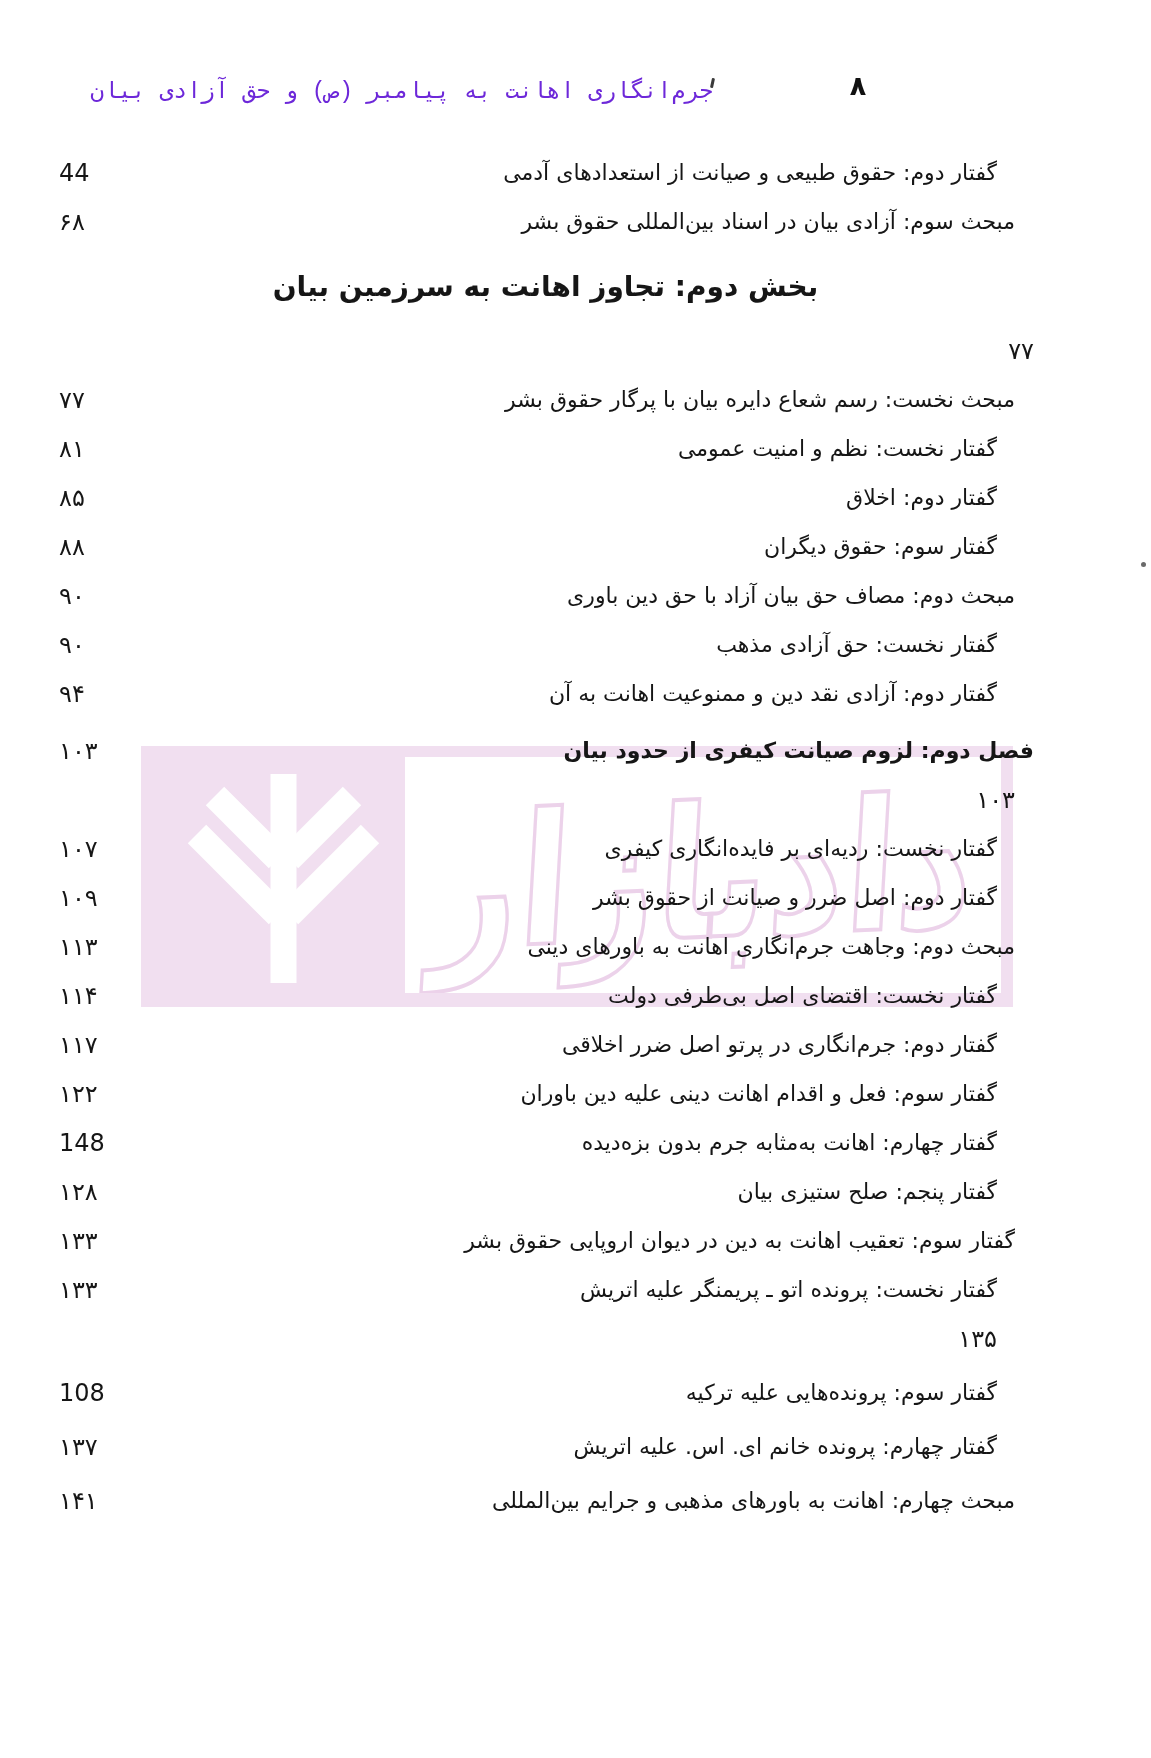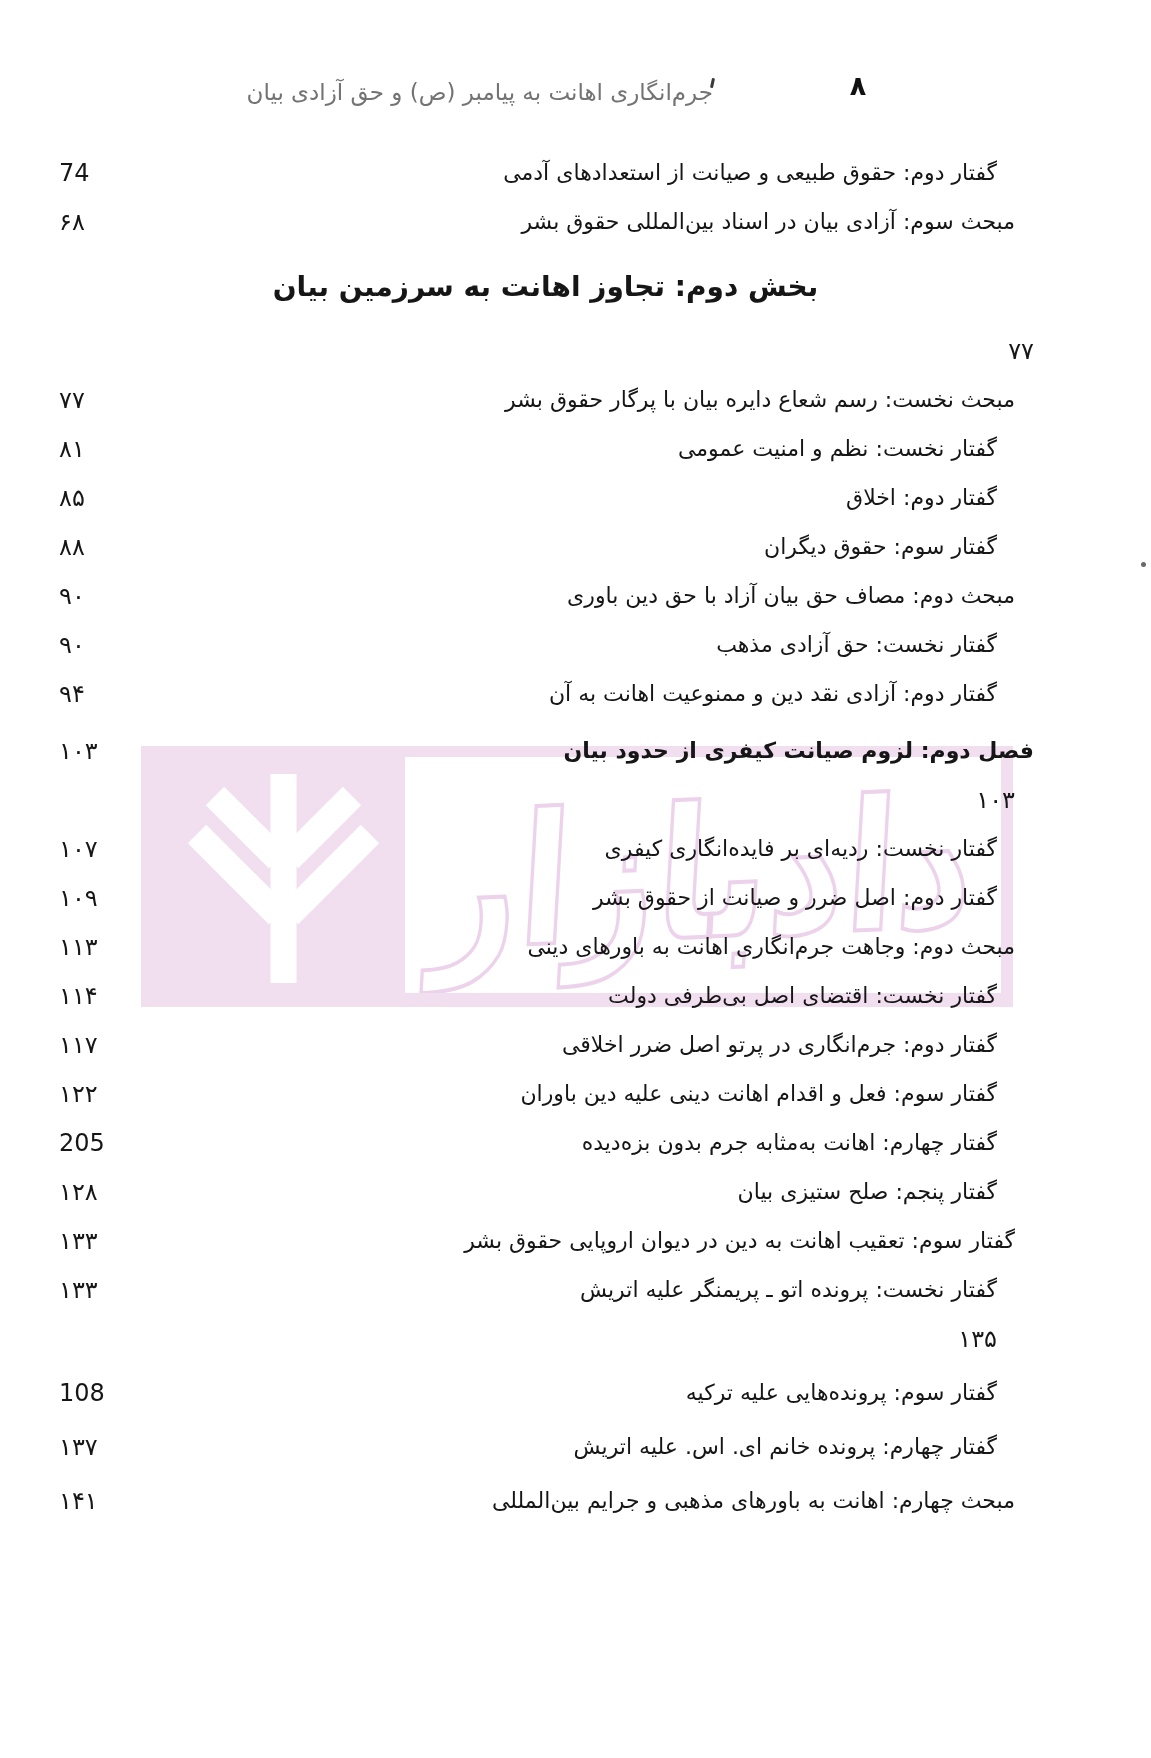--- a/index.html
+++ b/index.html
@@ -23,21 +23,22 @@
     position:absolute;
     top:74px;
     left:255px;
     width:458px;
     height:36px;
     font-size:23px;
     line-height:36px;
     text-align:center;
     white-space:nowrap;
     direction:rtl;
-    color:#737373;
+    color:#6d28d9;
+    font-family:Liberation Mono, monospace;
   }
   .running-page-number{
     position:absolute;
     top:70px;
     left:838px;
     width:40px;
     font-size:27px;
     font-weight:bold;
     text-align:center;
     color:#111;
@@ -167,21 +168,21 @@
     </div>
     <div class="wm-text-panel">
       <div class="wm-calligraphy">دادبازار</div>
     </div>
   </div>
 
   <div class="toc">
 
     <div class="toc-row lvl-goftar">
       <span class="entry-title">گفتار دوم: حقوق طبیعی و صیانت از استعدادهای آدمی</span>
-      <span class="entry-page">74</span>
+      <span class="entry-page">44</span>
     </div>
     <div class="toc-row lvl-mabhas">
       <span class="entry-title">مبحث سوم: آزادی بیان در اسناد بین‌المللی حقوق بشر</span>
       <span class="entry-page">۶۸</span>
     </div>
 
     <div class="section-heading">بخش دوم: تجاوز اهانت به سرزمین بیان</div>
 
     <div class="toc-row lvl-fasl">
       <span class="entry-page">۷۷</span>
@@ -240,21 +241,21 @@
     <div class="toc-row lvl-goftar">
       <span class="entry-title">گفتار دوم: جرم‌انگاری در پرتو اصل ضرر اخلاقی</span>
       <span class="entry-page">۱۱۷</span>
     </div>
     <div class="toc-row lvl-goftar">
       <span class="entry-title">گفتار سوم: فعل و اقدام اهانت دینی علیه دین باوران</span>
       <span class="entry-page">۱۲۲</span>
     </div>
     <div class="toc-row lvl-goftar">
       <span class="entry-title">گفتار چهارم: اهانت به‌مثابه جرم بدون بزه‌دیده</span>
-      <span class="entry-page">205</span>
+      <span class="entry-page">148</span>
     </div>
     <div class="toc-row lvl-goftar">
       <span class="entry-title">گفتار پنجم: صلح ستیزی بیان</span>
       <span class="entry-page">۱۲۸</span>
     </div>
     <div class="toc-row lvl-mabhas">
       <span class="entry-title">گفتار سوم: تعقیب اهانت به دین در دیوان اروپایی حقوق بشر</span>
       <span class="entry-page">۱۳۳</span>
     </div>
     <div class="toc-row lvl-goftar">

